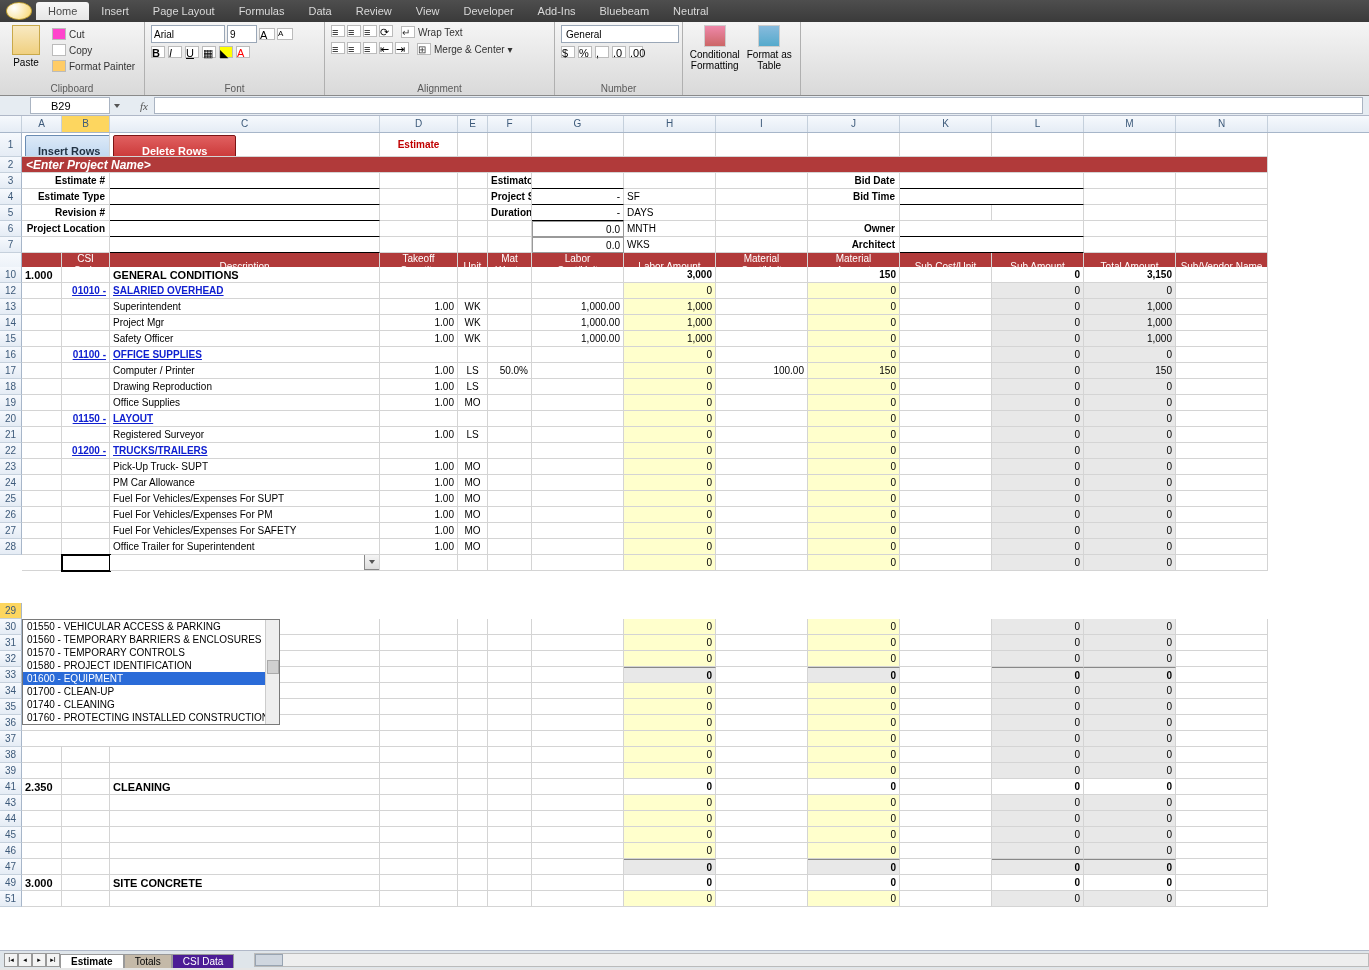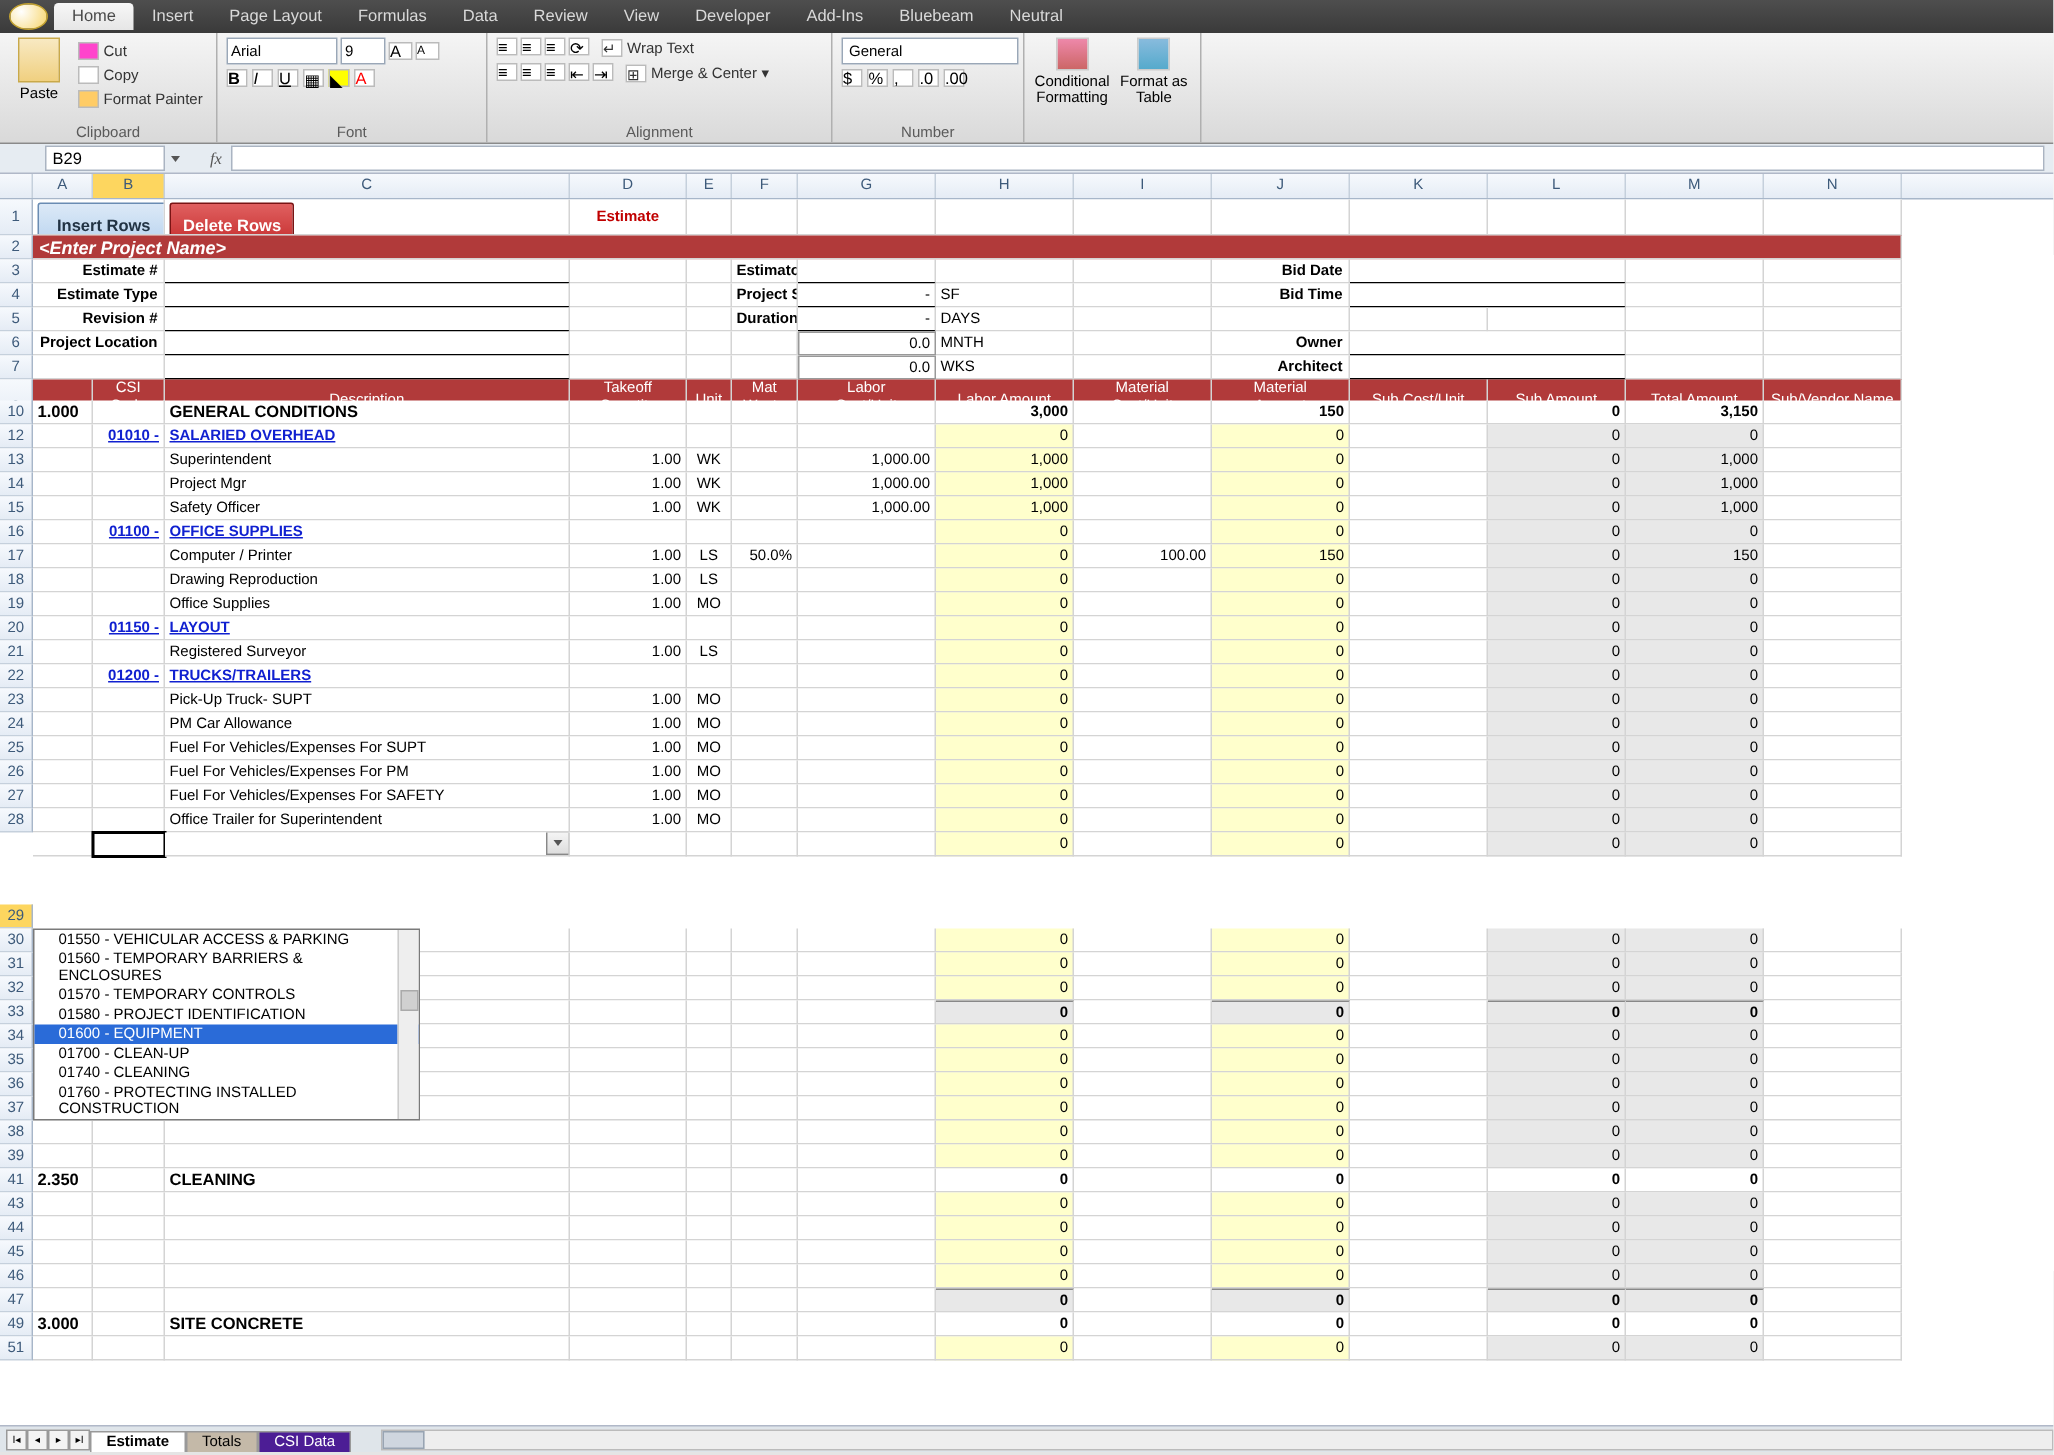--- a/index.html
+++ b/index.html
@@ -27,21 +27,21 @@
 .font-sel { width: 74px; height: 18px; border: 1px solid #9aa7b7; font-size: 10px; padding: 0 2px; background: #fff; }
 .size-sel { width: 30px; height: 18px; border: 1px solid #9aa7b7; font-size: 10px; padding: 0 2px; background: #fff; }
 
 .num-fmt { width: 118px; height: 18px; border: 1px solid #9aa7b7; font-size: 10px; padding: 0 4px; background: #fff; }
 
 .style-cell { width: 92px; height: 22px; border: 1px solid #b8b8b8; font-size: 10px; display: flex; align-items: center; padding: 0 6px; }
 .style-grid { display: grid; grid-template-columns: repeat(5, 94px); grid-auto-rows: 24px; gap: 2px; }
 
 
 .fx-row { display: flex; align-items: center; background: #e6ecf2; border-bottom: 1px solid #b0b8c8; height: 20px; }
-.name-box { width: 80px; border: 1px solid #aab4c2; height: 17px; background: #fff; font-size: 11px; padding: 0 4px; margin-left: 30px; }
+.name-box { width: 80px; border: 1px solid #aab4c2; height: 17px; background: #fff; font-size: 11px; padding: 0 20px; margin-left: 30px; }
 .fx-lbl { font-style: italic; font-family: 'Times New Roman', serif; margin: 0 6px 0 20px; color: #555; }
 .fx-bar { flex: 1; border: 1px solid #aab4c2; height: 17px; background: #fff; margin-right: 6px; }
 
 
 .sheet { position: relative; background: #fff; overflow: hidden; }
 .col-headers { display: grid; grid-template-columns: 22px 40px 48px 270px 78px 30px 44px 92px 92px 92px 92px 92px 92px 92px 92px; background: linear-gradient(#f6f9fd,#e5ecf5); border-bottom: 1px solid #a7b6c9; }
 .col-h { border-right: 1px solid #c5d0dc; text-align: center; font-size: 10px; color: #3d5a7a; height: 16px; line-height: 16px; }
 .col-h.sel { background: #fdd65f; }
 
 .row { display: grid; grid-template-columns: 22px 40px 48px 270px 78px 30px 44px 92px 92px 92px 92px 92px 92px 92px 92px; }
@@ -54,28 +54,28 @@
 .cell.yellow { background: #ffffcc; }
 .cell.grey { background: #e8e8e8; }
 .cell.greytop { background: #e8e8e8; border-top: 1px solid #888; }
 .cell.ul { border-bottom: 1px solid #000; }
 .proj-banner .cell { background: #b13a3a; color: #fff; font-weight: bold; font-style: italic; font-size: 12px; }
 .hdr-banner .cell { background: #b13a3a; color: #fff; font-size: 10px; }
 .blue-hdr { color: #1020d0; font-weight: bold; text-decoration: underline; }
 .sec-title { font-weight: bold; font-size: 11px; }
 
 .insert-btn { display: inline-block; background: linear-gradient(#dce9f7,#b5d1ee); border: 1px solid #6a8cb3; color: #234; font-weight: bold; padding: 3px 12px; font-size: 11px; border-radius: 2px; }
-.delete-btn { display: inline-block; background: linear-gradient(#e06060,#c22828); border: 1px solid #7a1414; color: #fff; font-weight: bold; padding: 3px 8px; font-size: 11px; border-radius: 2px; }
+.delete-btn { display: inline-block; background: linear-gradient(#e06060,#c22828); border: 1px solid #7a1414; color: #fff; font-weight: bold; padding: 3px 28px; font-size: 11px; border-radius: 2px; }
 .instr { color: #c00000; font-weight: bold; text-align: center; line-height: 1.1; font-size: 10px; }
 
 .sel-cell { outline: 2px solid #000; outline-offset: -1px; }
 
 
 .dd-wrap { position: absolute; left: 22px; top: 0; width: 258px; background: #fff; border: 1px solid #7a7a7a; z-index: 50; font-size: 10px; }
-.dd-item { padding: 1px 16px; cursor: pointer; }
+.dd-item { padding: 1px 4px; cursor: pointer; }
 .dd-item.hl { background: #2a6bd8; color: #fff; }
 .dd-arrow { position: absolute; width: 16px; height: 16px; background: linear-gradient(#f5f5f5,#ddd); border: 1px solid #888; display: flex; align-items: center; justify-content: center; font-size: 8px; }
 
 .dd-scroll { position: absolute; right: 0; top: 0; bottom: 0; width: 14px; background: #eee; border-left: 1px solid #ccc; }
 .dd-thumb { position: absolute; right: 0; width: 12px; height: 14px; top: 40px; background: #d0d0d0; border: 1px solid #aaa; }
 
 
 .sheet-tabs { display: flex; align-items: center; background: #dfe5ea; height: 18px; border-top: 1px solid #b0b8c8; padding-left: 4px; gap: 0; font-size: 10px; }
 .nav-arrows { display: flex; gap: 0; }
 .nav-a { width: 14px; height: 14px; border: 1px solid #999; background: #f3f3f3; display: flex; align-items: center; justify-content: center; font-size: 7px; }

